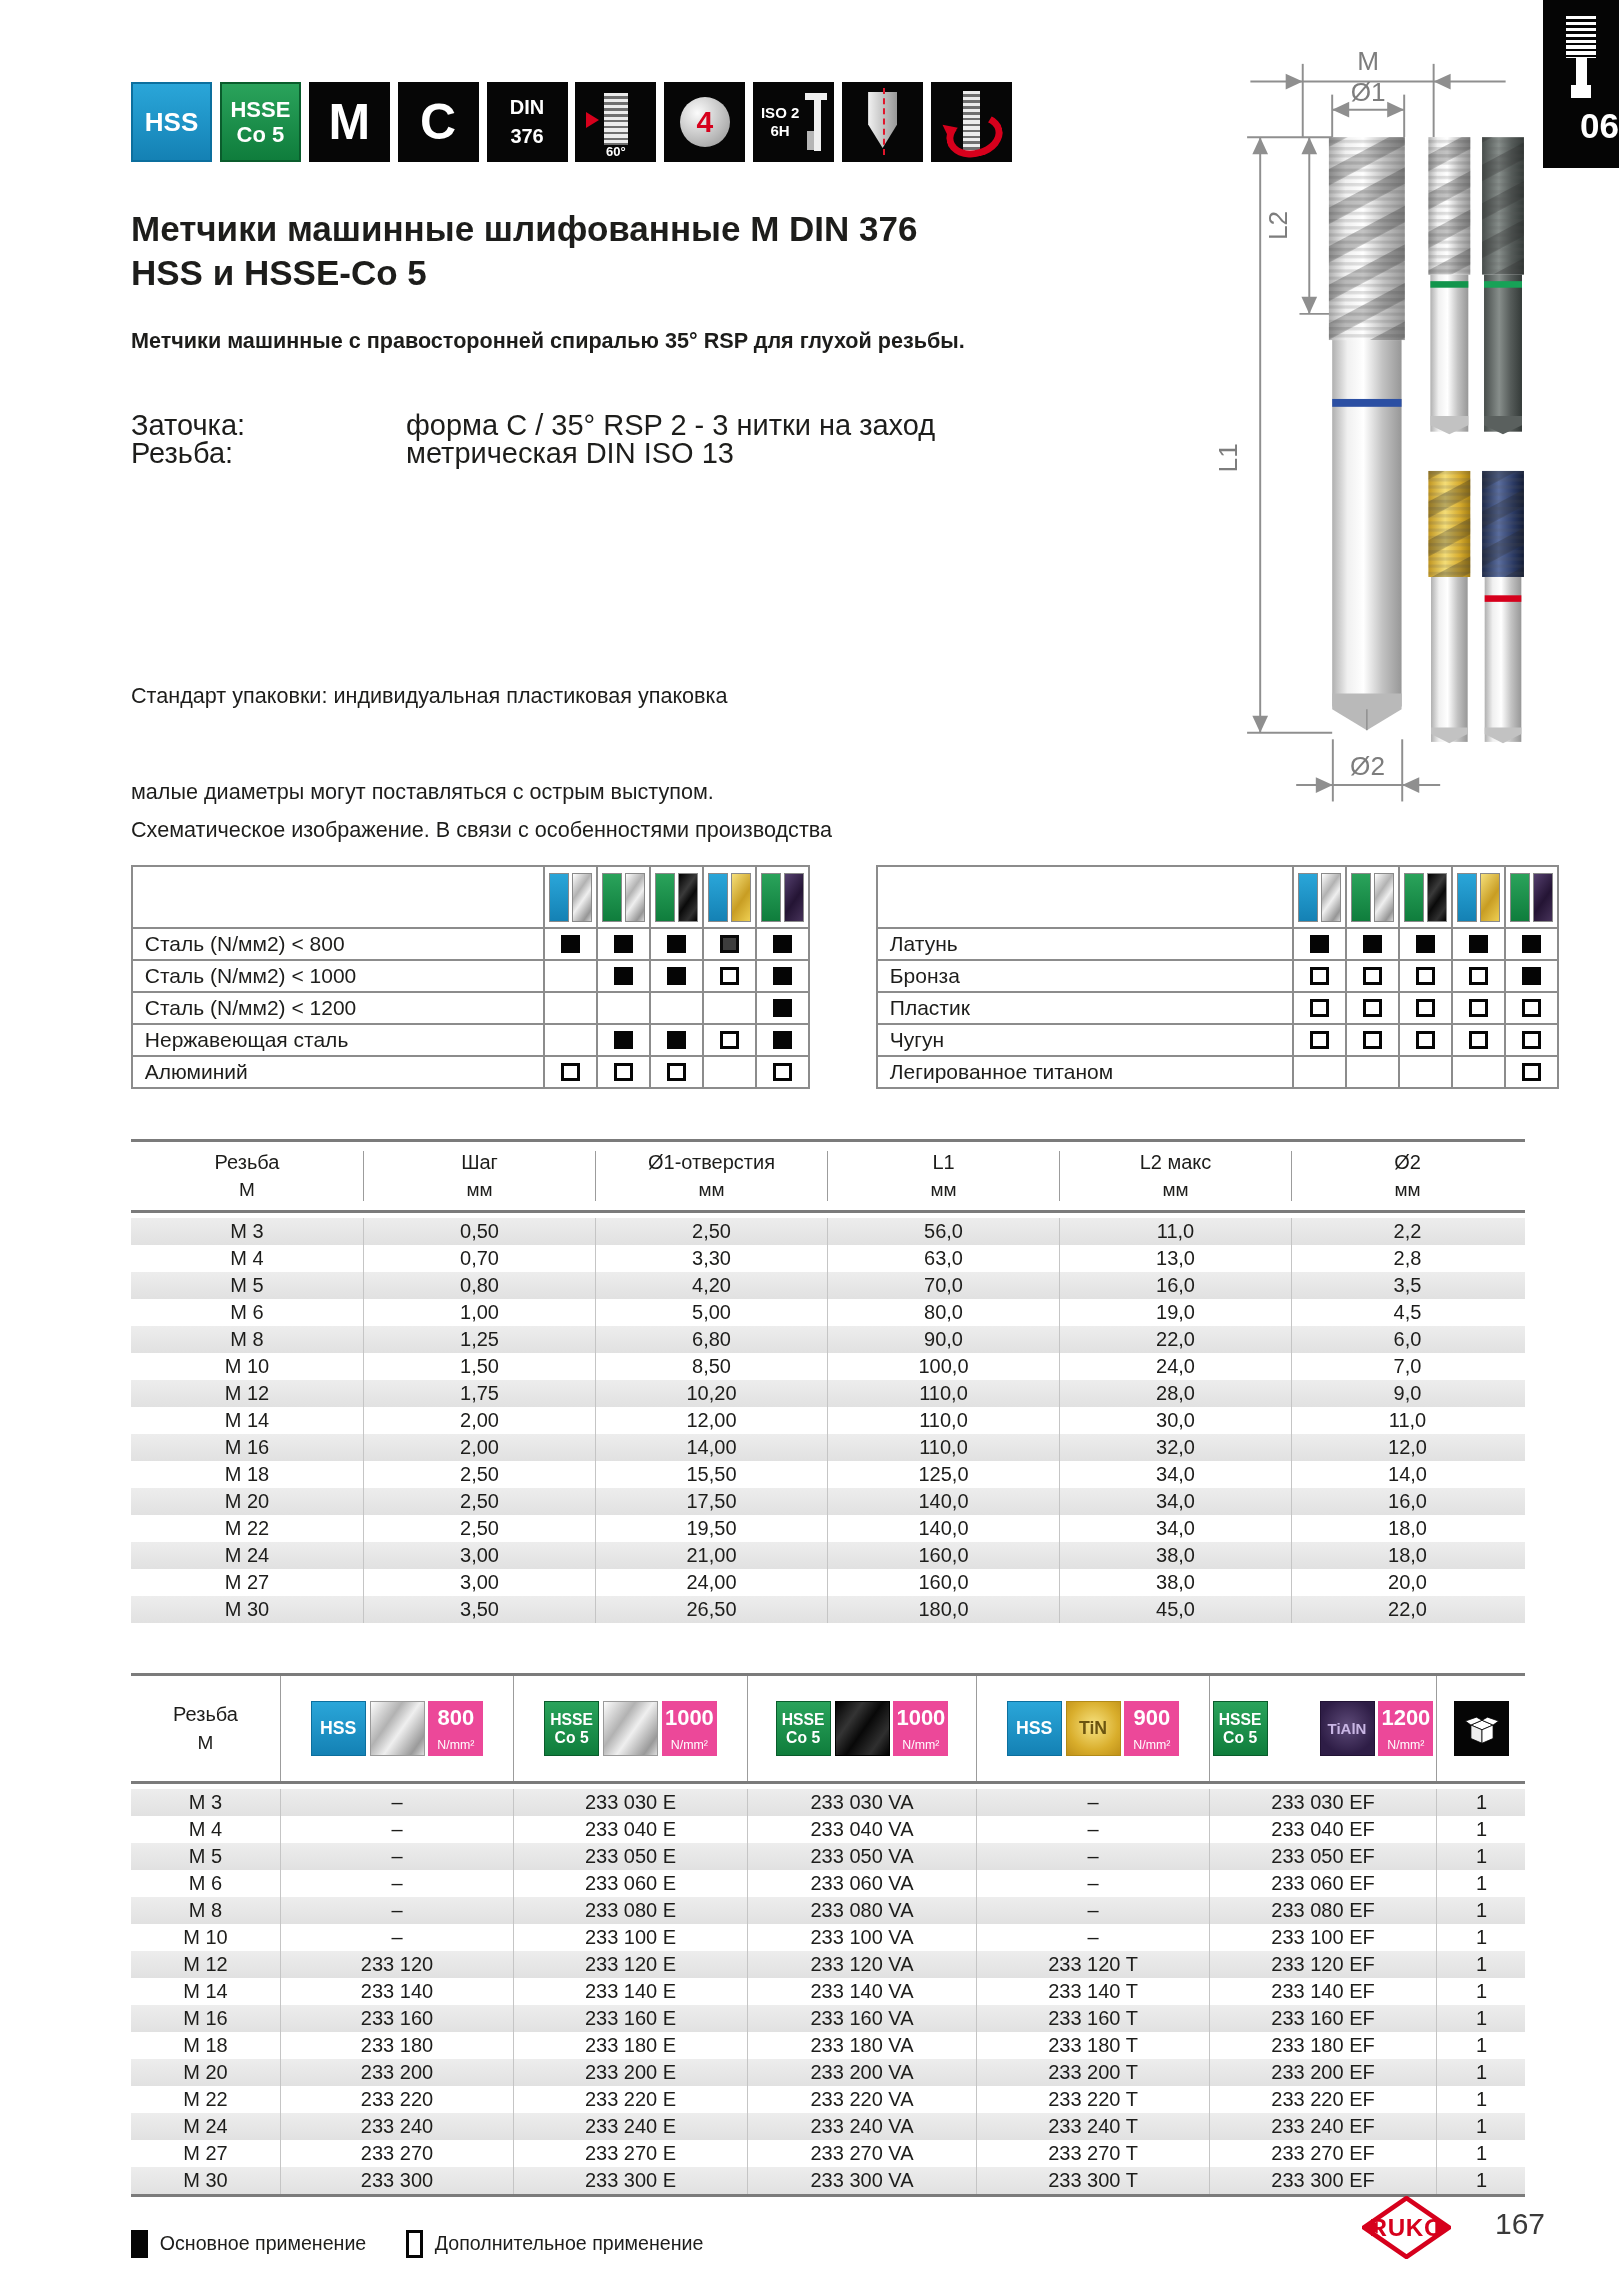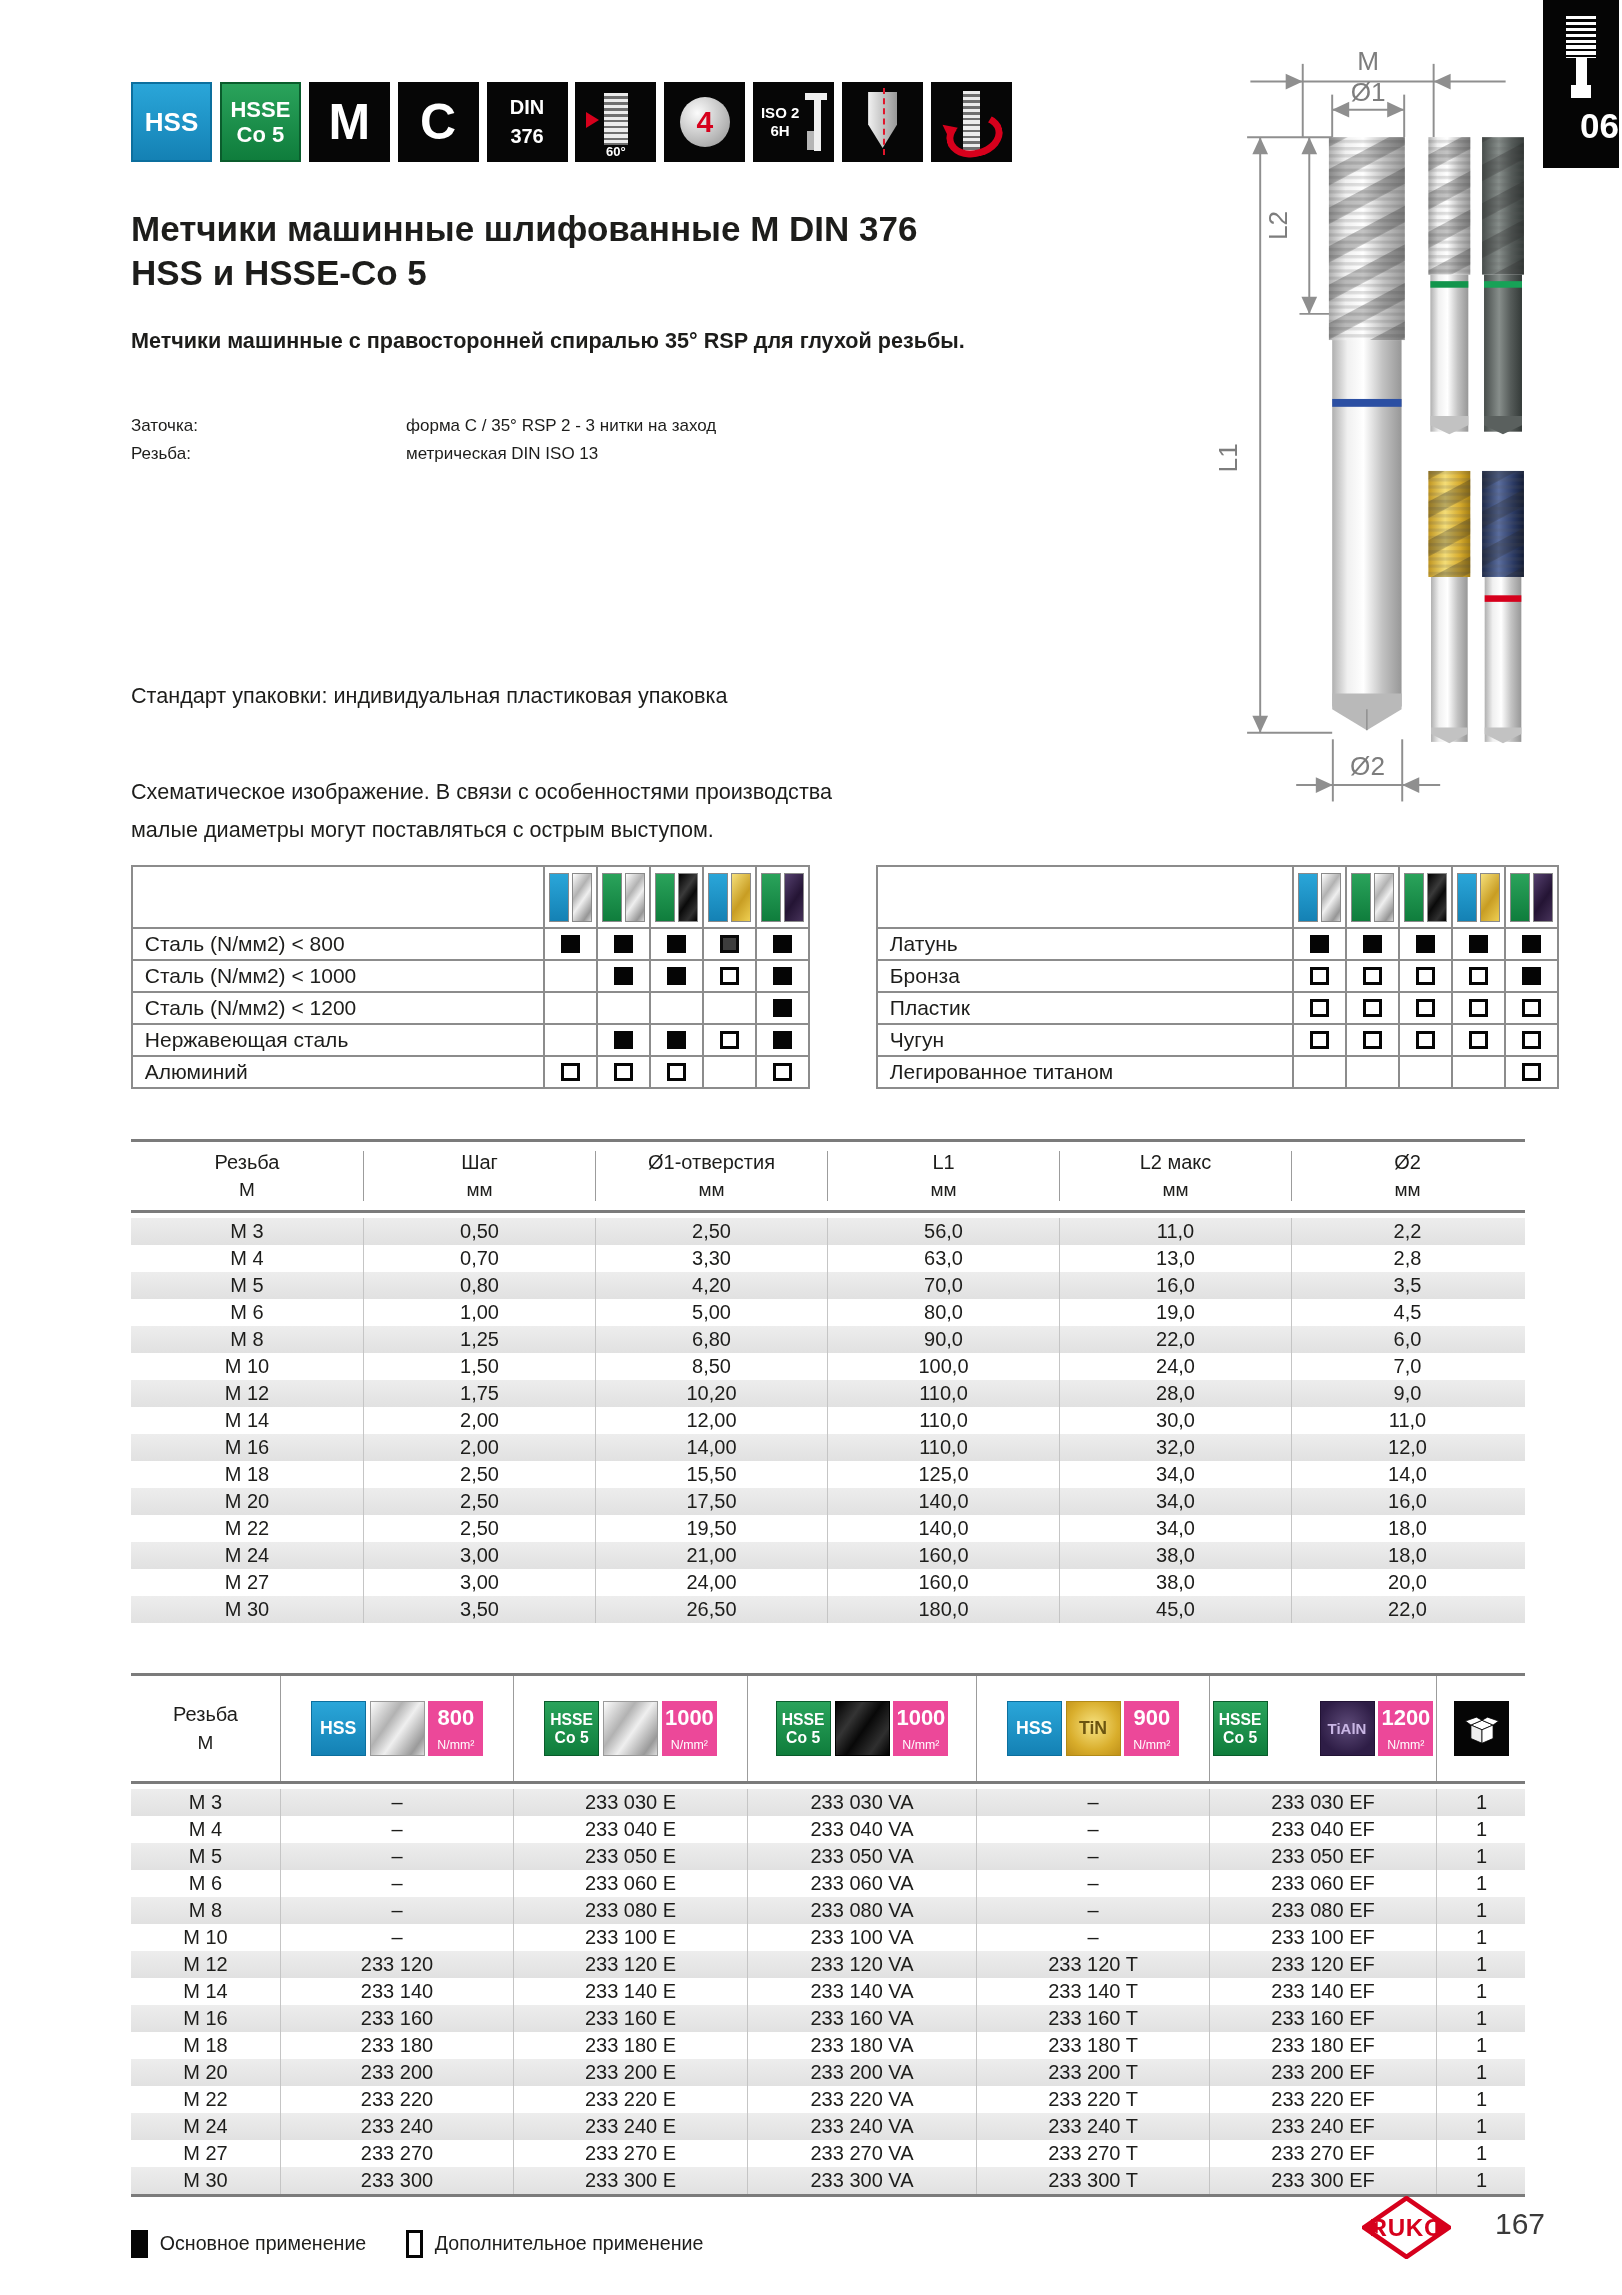--- a/index.html
+++ b/index.html
@@ -38,21 +38,21 @@
   
   #section-tab{left:1543px;top:0;width:76px;height:168px;background:#050505;color:#fff;text-align:right;}
   .tab-thread{width:30px;height:42px;margin:15.7px auto 0;background:repeating-linear-gradient(180deg,#fff 0 3.3px,#050505 3.3px 5.9px);}
   .tab-neck{width:11px;height:27.5px;margin:0 auto;background:#fff;}
   .tab-base{width:19.6px;height:13px;margin:0 auto;background:#fff;}
   #section-number{font-size:35px;font-weight:bold;margin-top:7.9px;}
 
   
   #page-title{left:131px;top:207px;font-size:35px;font-weight:bold;line-height:44px;}
   #subtitle{left:131px;top:328px;font-size:21.6px;font-weight:bold;}
-  #specs{left:131px;top:412px;font-size:17px;line-height:27.5px;}
+  #specs{left:131px;top:412px;font-size:29px;line-height:27.5px;}
   .spec-row{display:flex;}
   .spec-label{width:275px;flex:0 0 auto;}
   #packaging{left:131px;top:683px;font-size:21.6px;}
   #note{left:131px;top:773px;font-size:21.6px;line-height:38px;}
 
   
   .mat-table{border:2px solid #8c8c8c;background:#8c8c8c;display:grid;gap:2px;}
   #mat-left{left:131px;top:865px;grid-template-columns:410px repeat(5,51px);grid-template-rows:60px repeat(5,30px);}
   #mat-right{left:876px;top:865px;grid-template-columns:414px repeat(5,51px);grid-template-rows:60px repeat(5,30px);}
   .mat-cell{background:#fff;display:flex;align-items:center;justify-content:center;}
@@ -191,22 +191,22 @@
       <span class="spec-value">форма C / 35° RSP 2 - 3 нитки на заход</span>
     </div>
     <div class="spec-row">
       <span class="spec-label">Резьба:</span>
       <span class="spec-value">метрическая DIN ISO 13</span>
     </div>
   </div>
 
 <div id="packaging" class="abs">Стандарт упаковки: индивидуальная пластиковая упаковка</div>
 <div id="note" class="abs">
+  <div>малые диаметры могут поставляться с острым выступом.</div>
   <div>Схематическое изображение. В связи с особенностями производства</div>
-  <div>малые диаметры могут поставляться с острым выступом.</div>
 </div>
 
 <svg id="diagram" class="abs" width="334" height="877" viewBox="0 0 510 1340">
   <defs>
     <linearGradient id="gSilver" x1="0" y1="0" x2="1" y2="0">
       <stop offset="0" stop-color="#b0b0b0"></stop>
         <stop offset="0.22" stop-color="#f0f0f0"></stop>
       <stop offset="0.45" stop-color="#ffffff"></stop>
         <stop offset="0.72" stop-color="#c3c3c3"></stop>
       <stop offset="1" stop-color="#979797"></stop>

